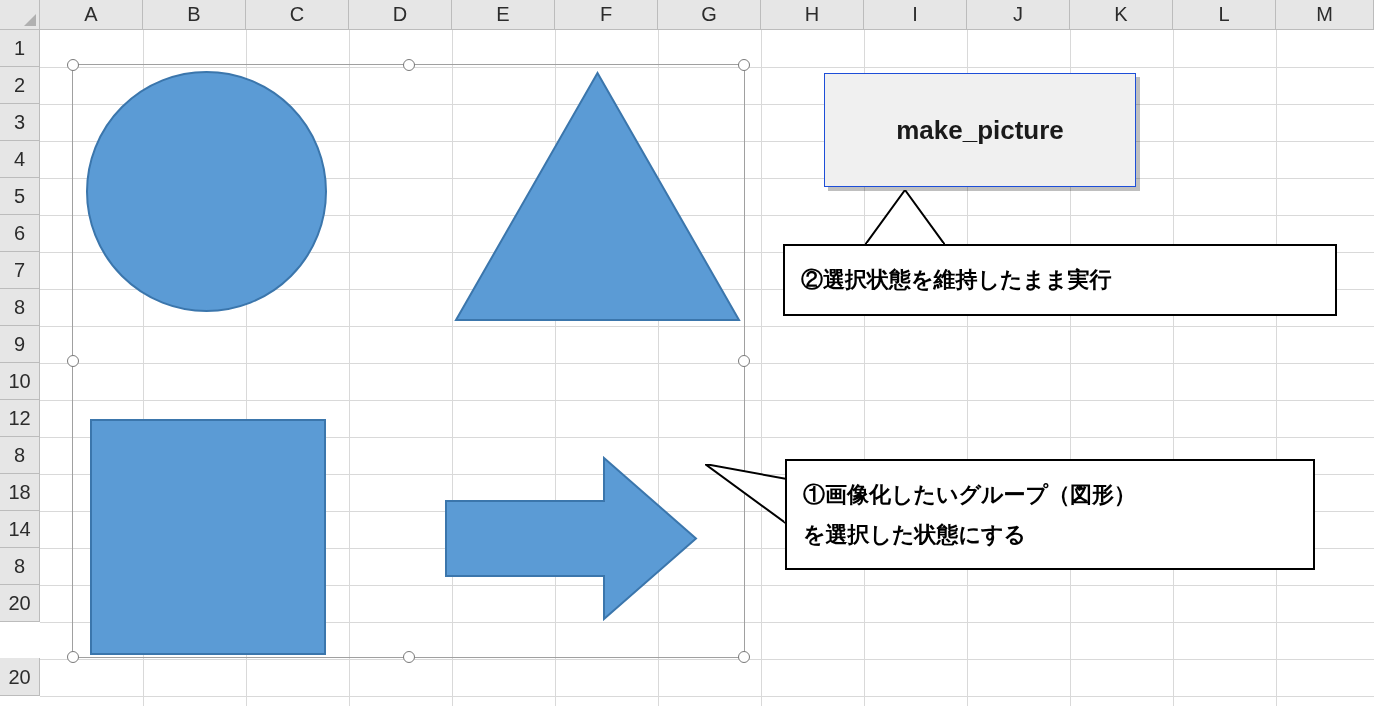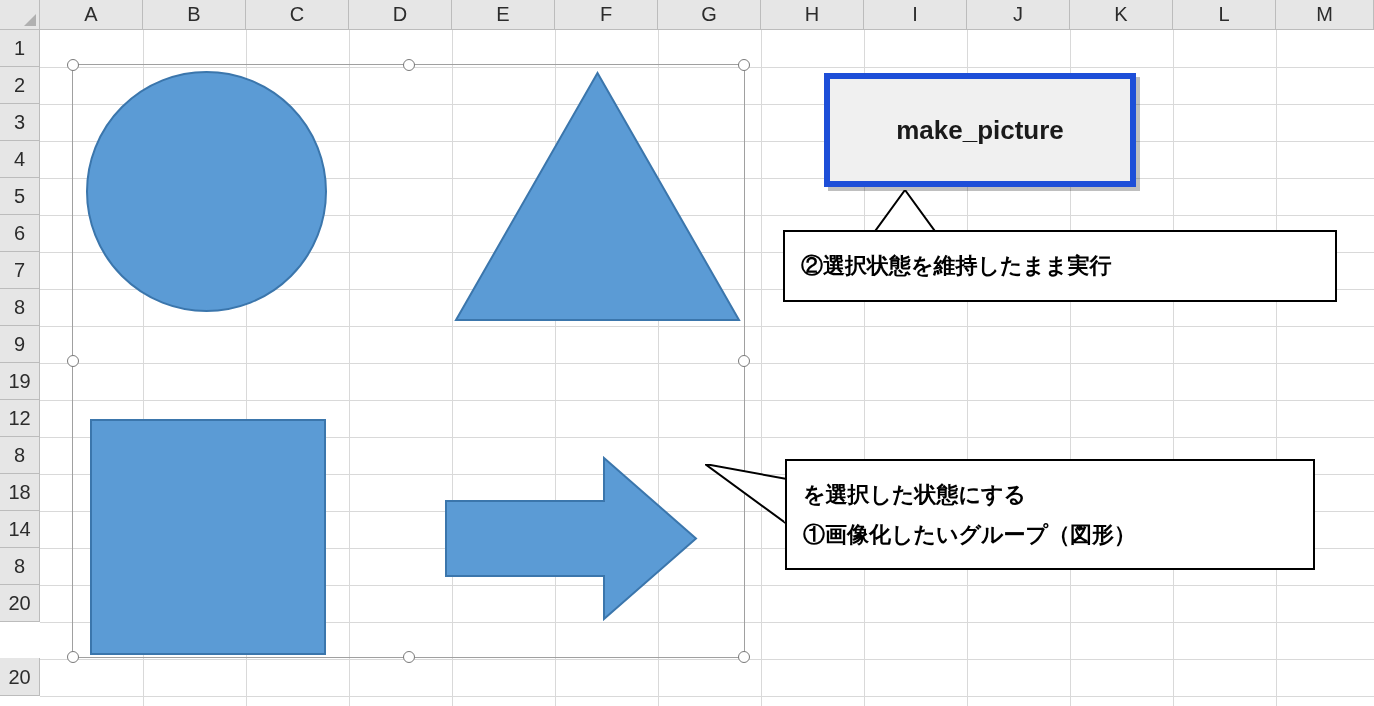--- a/index.html
+++ b/index.html
@@ -107,21 +107,21 @@
     background: #5b9bd5;
     border: 2px solid #3b76ac;
   }
   .shape-arrow {
     position: absolute;
   }
   
   .button-box {
     position: absolute;
     background: #f0f0f0;
-    border: 6px solid #1d4ed8;
+    border: 1px solid #1d4ed8;
     box-shadow: 4px 4px 0 rgba(0,0,0,0.25);
     display: flex;
     align-items: center;
     justify-content: center;
     font-weight: 700;
     font-size: 26px;
     color: #1a1a1a;
   }
   
   .callout {
@@ -161,21 +161,21 @@
 
   <div class="row-header" style="top:30px;height:37px">1</div>
   <div class="row-header" style="top:67px;height:37px">2</div>
   <div class="row-header" style="top:104px;height:37px">3</div>
   <div class="row-header" style="top:141px;height:37px">4</div>
   <div class="row-header" style="top:178px;height:37px">5</div>
   <div class="row-header" style="top:215px;height:37px">6</div>
   <div class="row-header" style="top:252px;height:37px">7</div>
   <div class="row-header" style="top:289px;height:37px">8</div>
   <div class="row-header" style="top:326px;height:37px">9</div>
-  <div class="row-header" style="top:363px;height:37px">19</div>
+  <div class="row-header" style="top:363px;height:37px">10</div>
   <div class="row-header" style="top:400px;height:37px">12</div>
   <div class="row-header" style="top:437px;height:37px">8</div>
   <div class="row-header" style="top:474px;height:37px">18</div>
   <div class="row-header" style="top:511px;height:37px">14</div>
   <div class="row-header" style="top:548px;height:37px">8</div>
   <div class="row-header" style="top:585px;height:37px">20</div>
   <div class="row-header" style="top:658px;height:37px">17</div>
   <div class="row-header" style="top:659px;height:37px">20</div>
 
   <div class="grid">
@@ -236,26 +236,26 @@
 
   <div class="button-box" style="left:824px;top:73px;width:312px;height:114px">
     <span>make_picture</span>
   </div>
 
   <svg class="callout-tail" style="left:865px;top:190px;width:80px;height:55px" viewBox="0 0 80 55">
     <polygon points="40,0 0,55 80,55" fill="#ffffff" stroke="#000" stroke-width="2"></polygon>
     <polygon points="4,55 76,55" fill="#ffffff"></polygon>
     <line x1="2" y1="55" x2="78" y2="55" stroke="#ffffff" stroke-width="4"></line>
   </svg>
-  <div class="callout" style="left:783px;top:230px;width:554px;">
+  <div class="callout" style="left:783px;top:244px;width:554px;">
     <span>②選択状態を維持したまま実行</span>
   </div>
 
   <svg class="callout-tail" style="left:705px;top:464px;width:82px;height:70px" viewBox="0 0 82 70">
     <polygon points="0,0 82,15 82,60" fill="#ffffff" stroke="#000" stroke-width="2"></polygon>
     <line x1="82" y1="17" x2="82" y2="58" stroke="#ffffff" stroke-width="5"></line>
   </svg>
   <div class="callout" style="left:785px;top:459px;width:530px;">
+    <div>①画像化したいグループ（図形）</div>
     <div>を選択した状態にする</div>
-    <div>①画像化したいグループ（図形）</div>
   </div>
 
 </div>
 
 </body></html>

